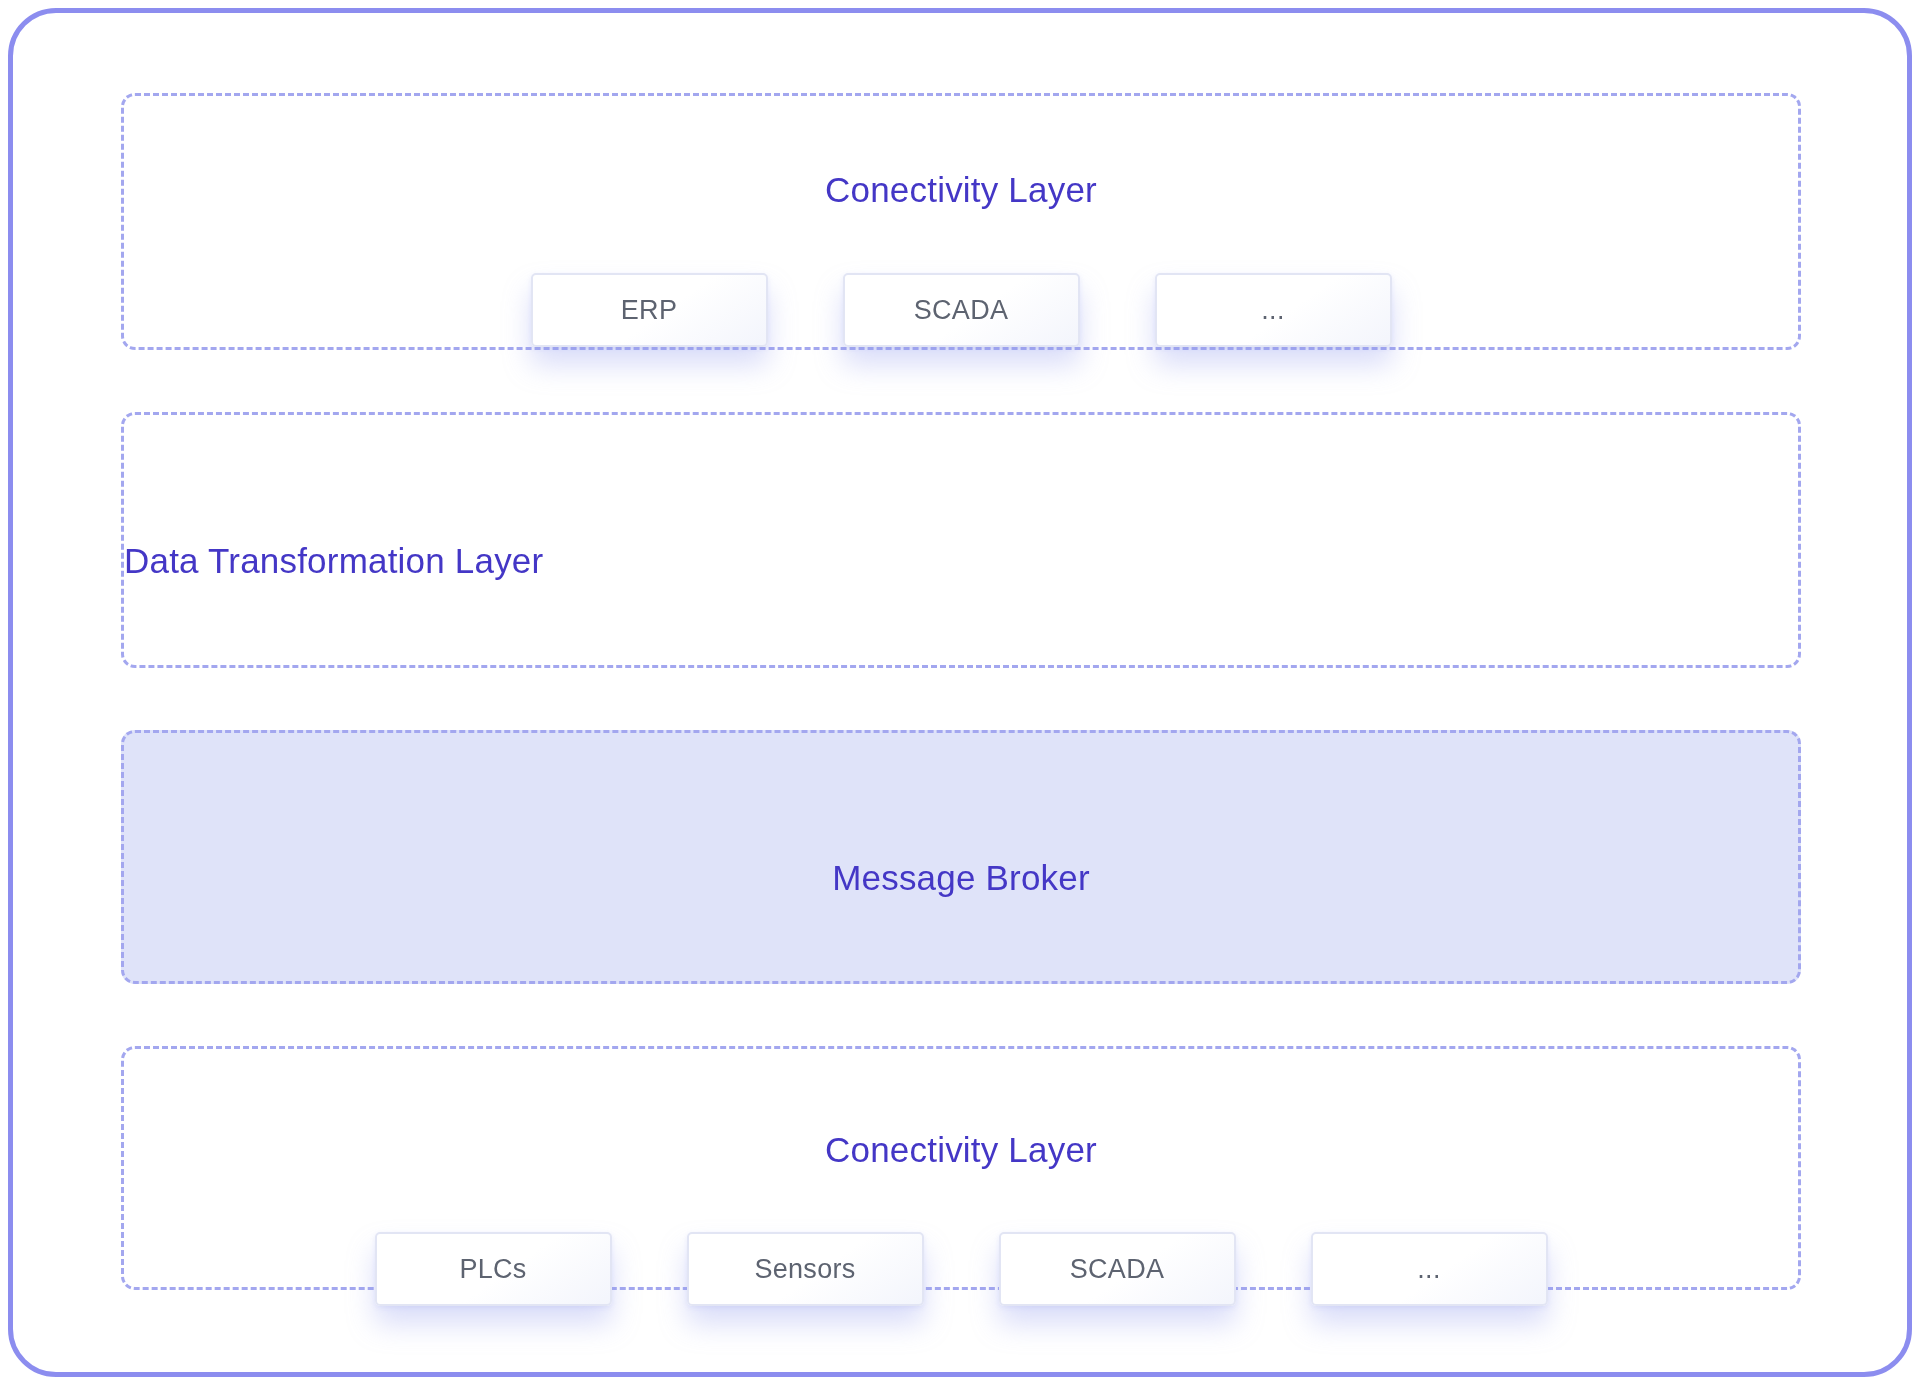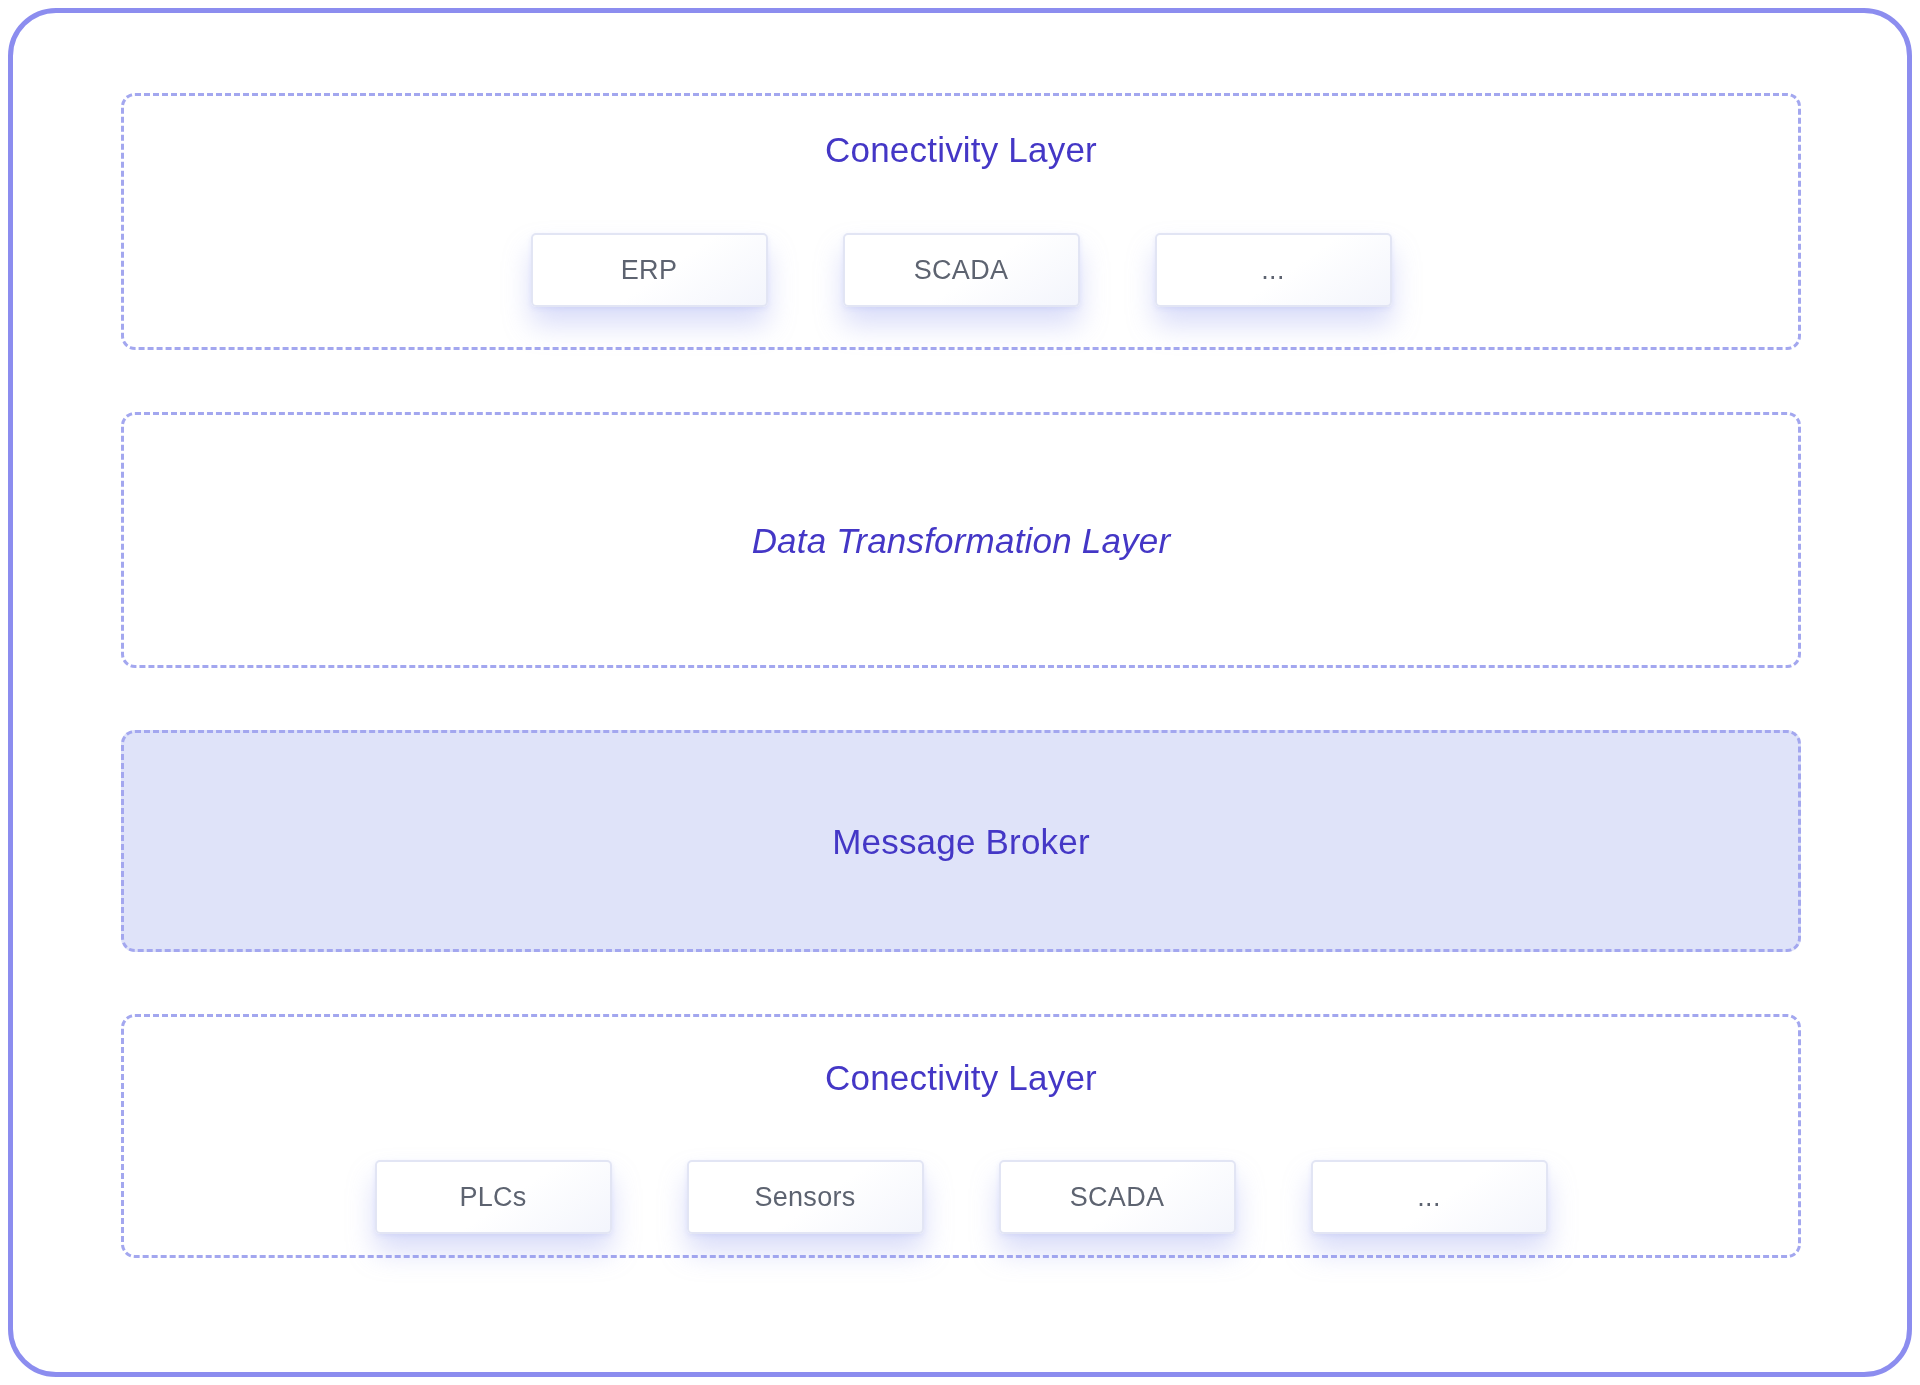--- a/index.html
+++ b/index.html
@@ -28,32 +28,33 @@
     border-radius: 14px;
     box-sizing: border-box;
     background: transparent;
   }
   .layer-title {
     color: #4437c6;
     font-size: 35px;
     line-height: 41px;
     text-align: center;
     letter-spacing: 0.2px;
+    margin-top: 40px;
   }
   
   .layer.l1 { height: 257px; padding-top: 33px; }
   .layer.l1 .row { margin-top: 51px; }
   
   .layer.l2 {
     height: 256px;
-    display: flex; align-items: center; justify-content: center; font-style: italic;
+    display: flex; align-items: center; justify-content: flex-start;
   }
   
   .layer.l3 {
-    height: 222px;
+    height: 254px;
     background: #dfe3f9;
     display: flex; align-items: center; justify-content: center;
   }
   
   .layer.l4 { height: 244px; padding-top: 40px; }
   .layer.l4 .row { margin-top: 50px; }
 
   .row {
     display: flex;
     justify-content: center;

